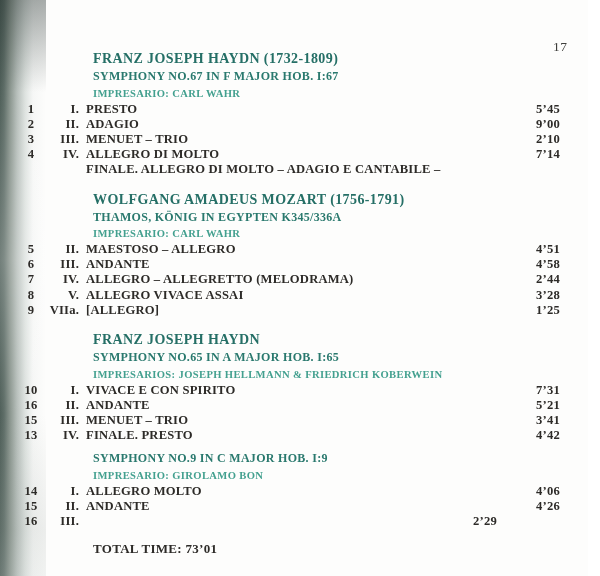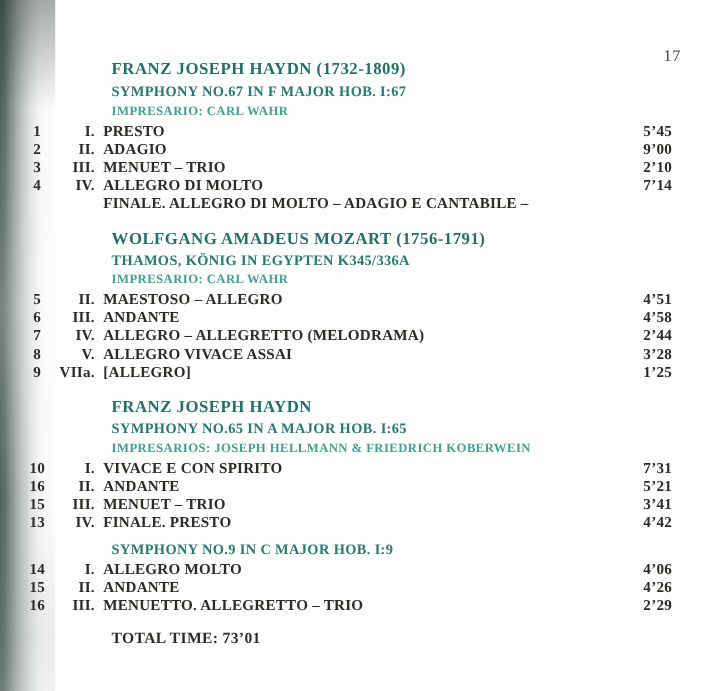--- a/index.html
+++ b/index.html
@@ -160,36 +160,36 @@
       <div class="track">
         <span class="num">13</span>
         <span class="rom">IV.</span>
         <span class="ttl">FINALE. PRESTO</span>
         <span class="dur">4’42</span>
       </div>
     </div>
 
     <div class="sec tight">
       <div class="work">SYMPHONY NO.9 IN C MAJOR HOB. I:9</div>
+      <div class="credit">IMPRESARIO: GIROLAMO BON</div>
       <div class="track">
         <span class="num">14</span>
         <span class="rom">I.</span>
         <span class="ttl">ALLEGRO MOLTO</span>
         <span class="dur">4’06</span>
       </div>
       <div class="track">
         <span class="num">15</span>
         <span class="rom">II.</span>
         <span class="ttl">ANDANTE</span>
         <span class="dur">4’26</span>
       </div>
       <div class="track">
         <span class="num">16</span>
         <span class="rom">III.</span>
-        <span class="ttl">MENUETTO. ALLEGRETTO – TRIO</span>
         <span class="dur">2’29</span>
       </div>
     </div>
 
     <div class="total">TOTAL TIME: 73’01</div>
 
   </div>
 </div>
 
 </body></html>

